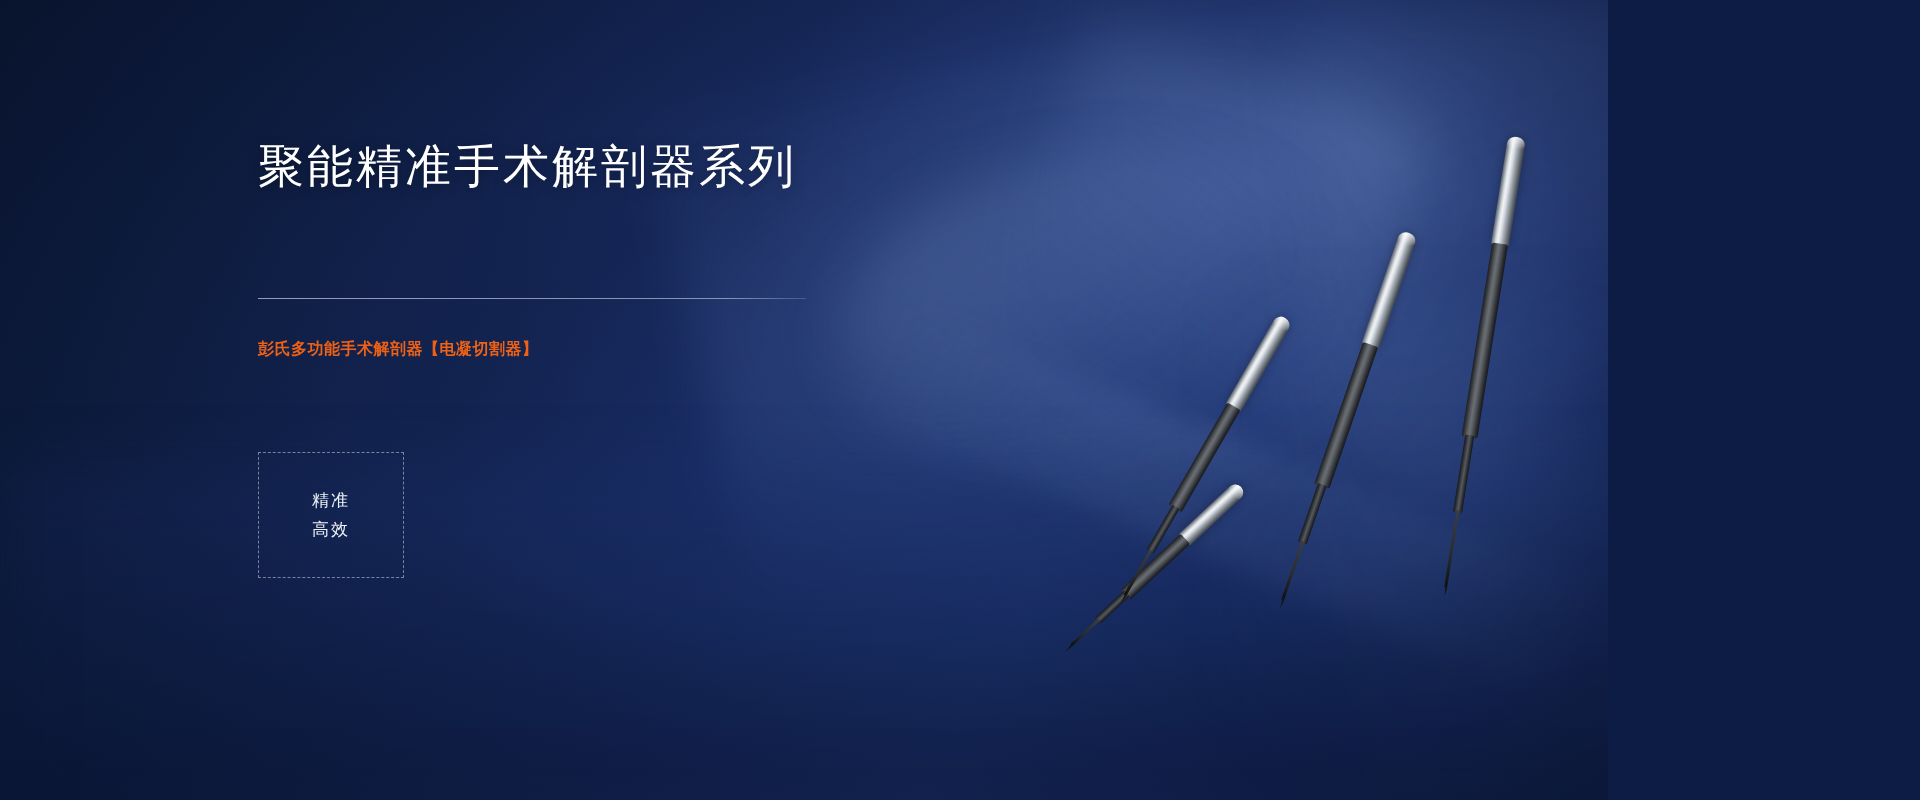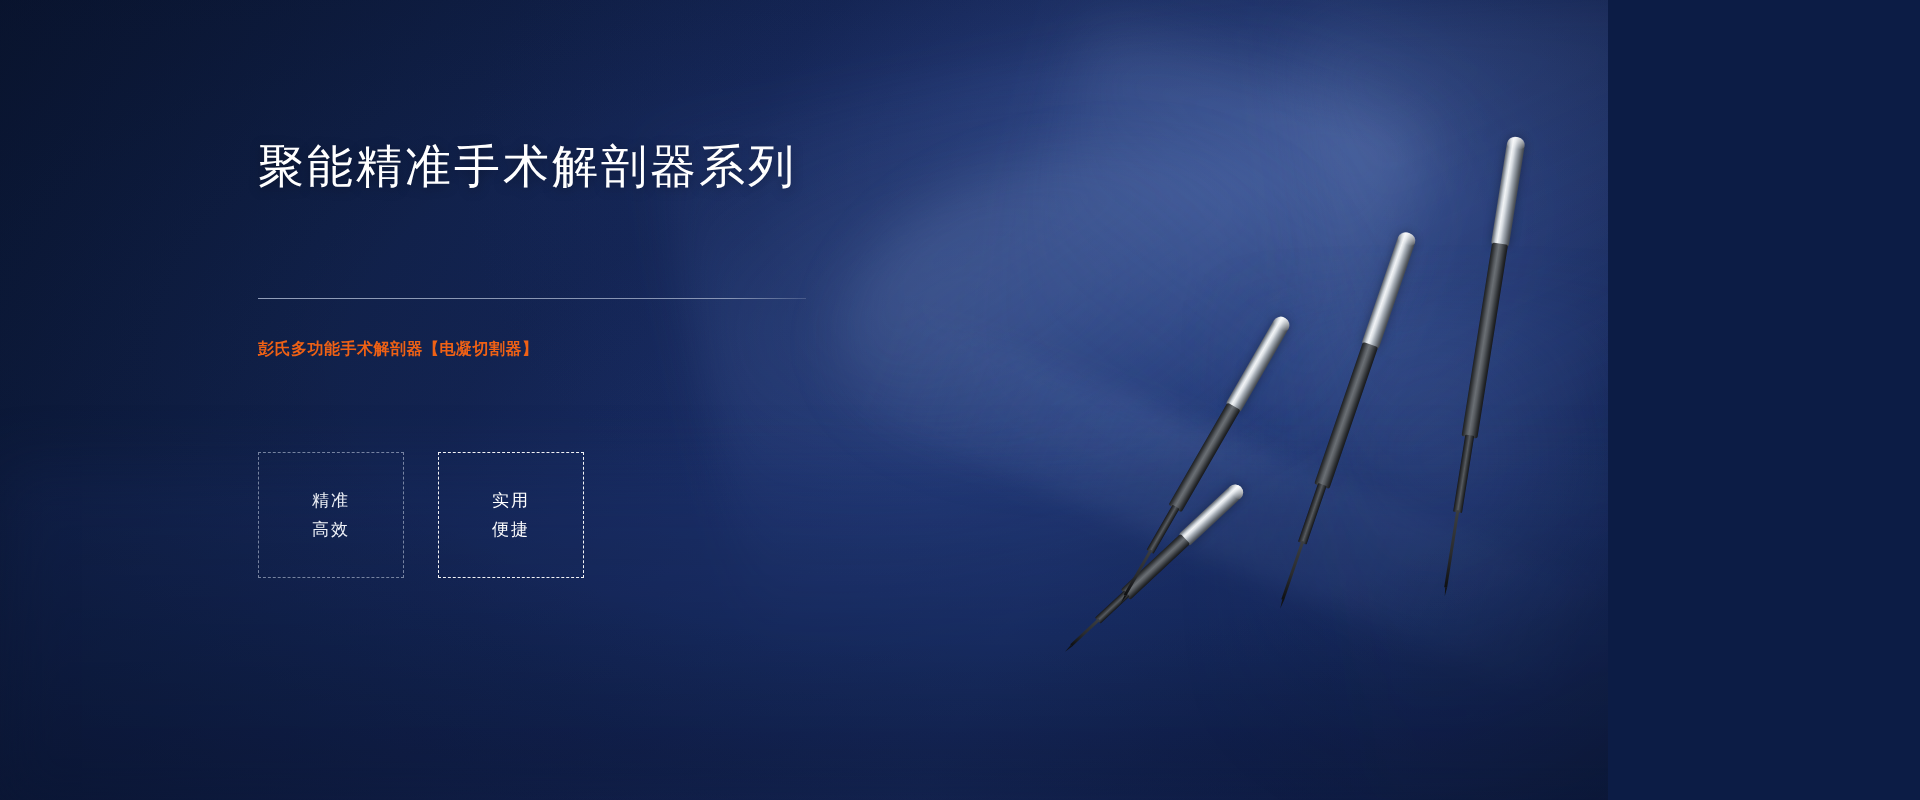--- a/index.html
+++ b/index.html
@@ -247,22 +247,18 @@
 
     <div id="subtitle">彭氏多功能手术解剖器【电凝切割器】</div>
 
     <div id="features">
 
       <div class="feat">
         <span class="feat-line">精准</span>
         <span class="feat-line">高效</span>
       </div>
 
-      <div class="feat bright">
-        <span class="feat-line">实用</span>
-        <span class="feat-line">便捷</span>
-      </div>
 
 
     </div>
   </div>
 
 </div>
 
 </body></html>

